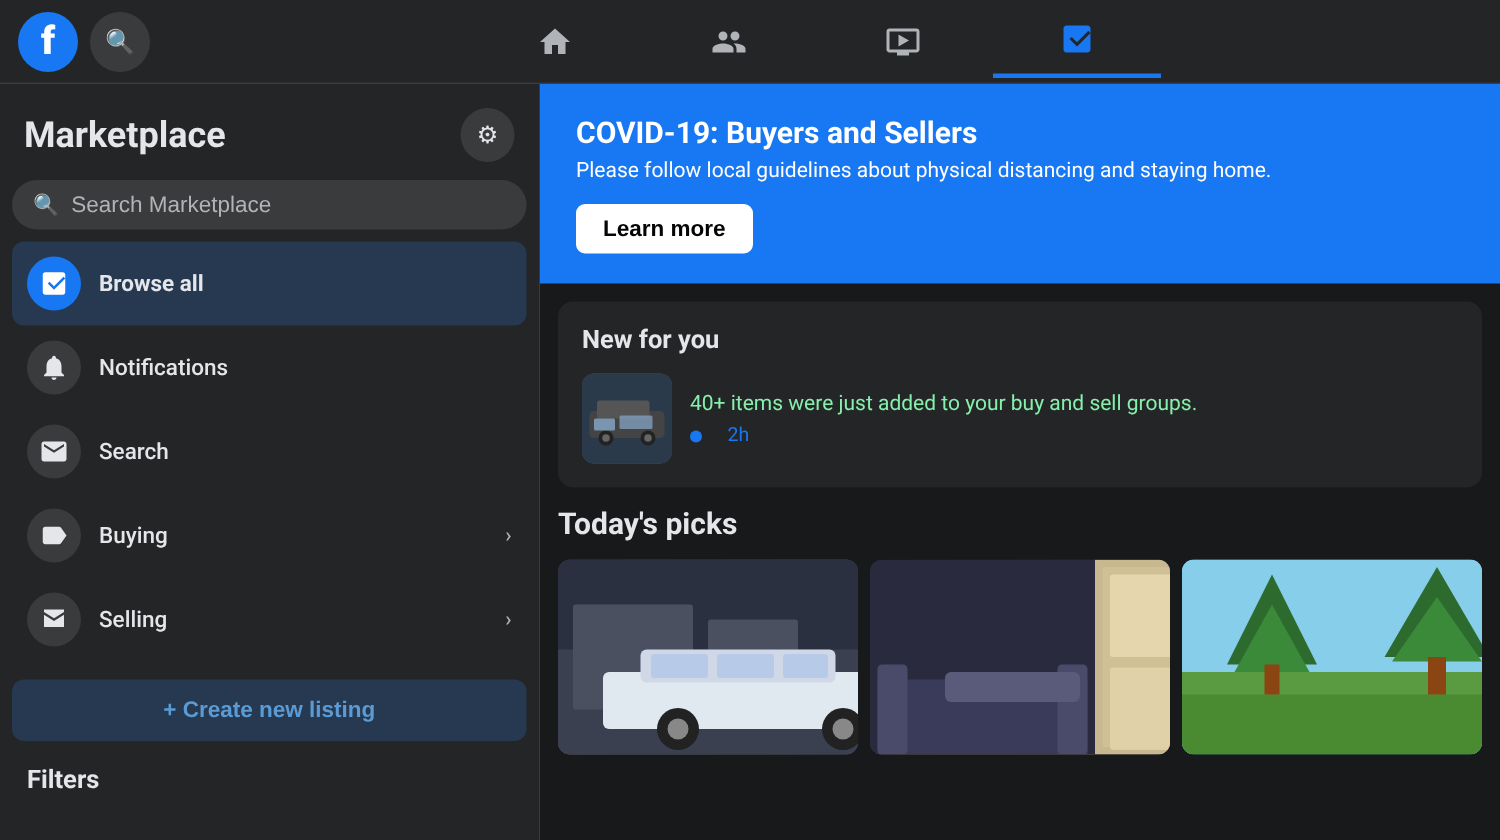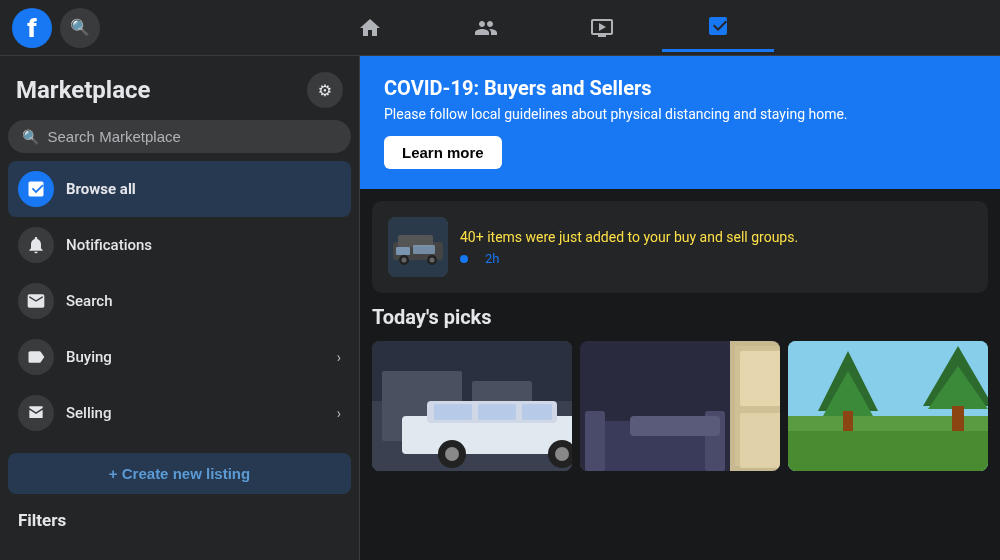--- a/index.html
+++ b/index.html
@@ -265,21 +265,21 @@
       background: #555;
       overflow: hidden;
       flex-shrink: 0;
       display: flex;
       align-items: center;
       justify-content: center;
     }
     .notif-img svg { width: 100%; height: 100%; }
     .notif-text {
       font-size: 14px;
-      color: #fde047;
+      color: #86efac;
       line-height: 1.4;
     }
     .notif-time {
       font-size: 13px;
       color: #1877f2;
       display: flex;
       align-items: center;
       gap: 17px;
       margin-top: 4px;
     }
@@ -448,20 +448,21 @@
 
   <main class="content">
 
     <div class="covid-banner">
       <div class="covid-title">COVID-19: Buyers and Sellers</div>
       <div class="covid-desc">Please follow local guidelines about physical distancing and staying home.</div>
       <button class="learn-more-btn">Learn more</button>
     </div>
 
     <div class="new-for-you-section">
+      <div class="section-label">New for you</div>
       <div class="notification-item">
         <div class="notif-img">
 
           <svg viewBox="0 0 60 60" xmlns="http://www.w3.org/2000/svg">
             <rect width="60" height="60" fill="#2a3a4a"></rect>
             <rect x="5" y="25" width="50" height="18" rx="3" fill="#444"></rect>
             <rect x="10" y="18" width="35" height="12" rx="2" fill="#555"></rect>
             <circle cx="16" cy="43" r="5" fill="#222"></circle>
             <circle cx="16" cy="43" r="2.5" fill="#666"></circle>
             <circle cx="44" cy="43" r="5" fill="#222"></circle>

